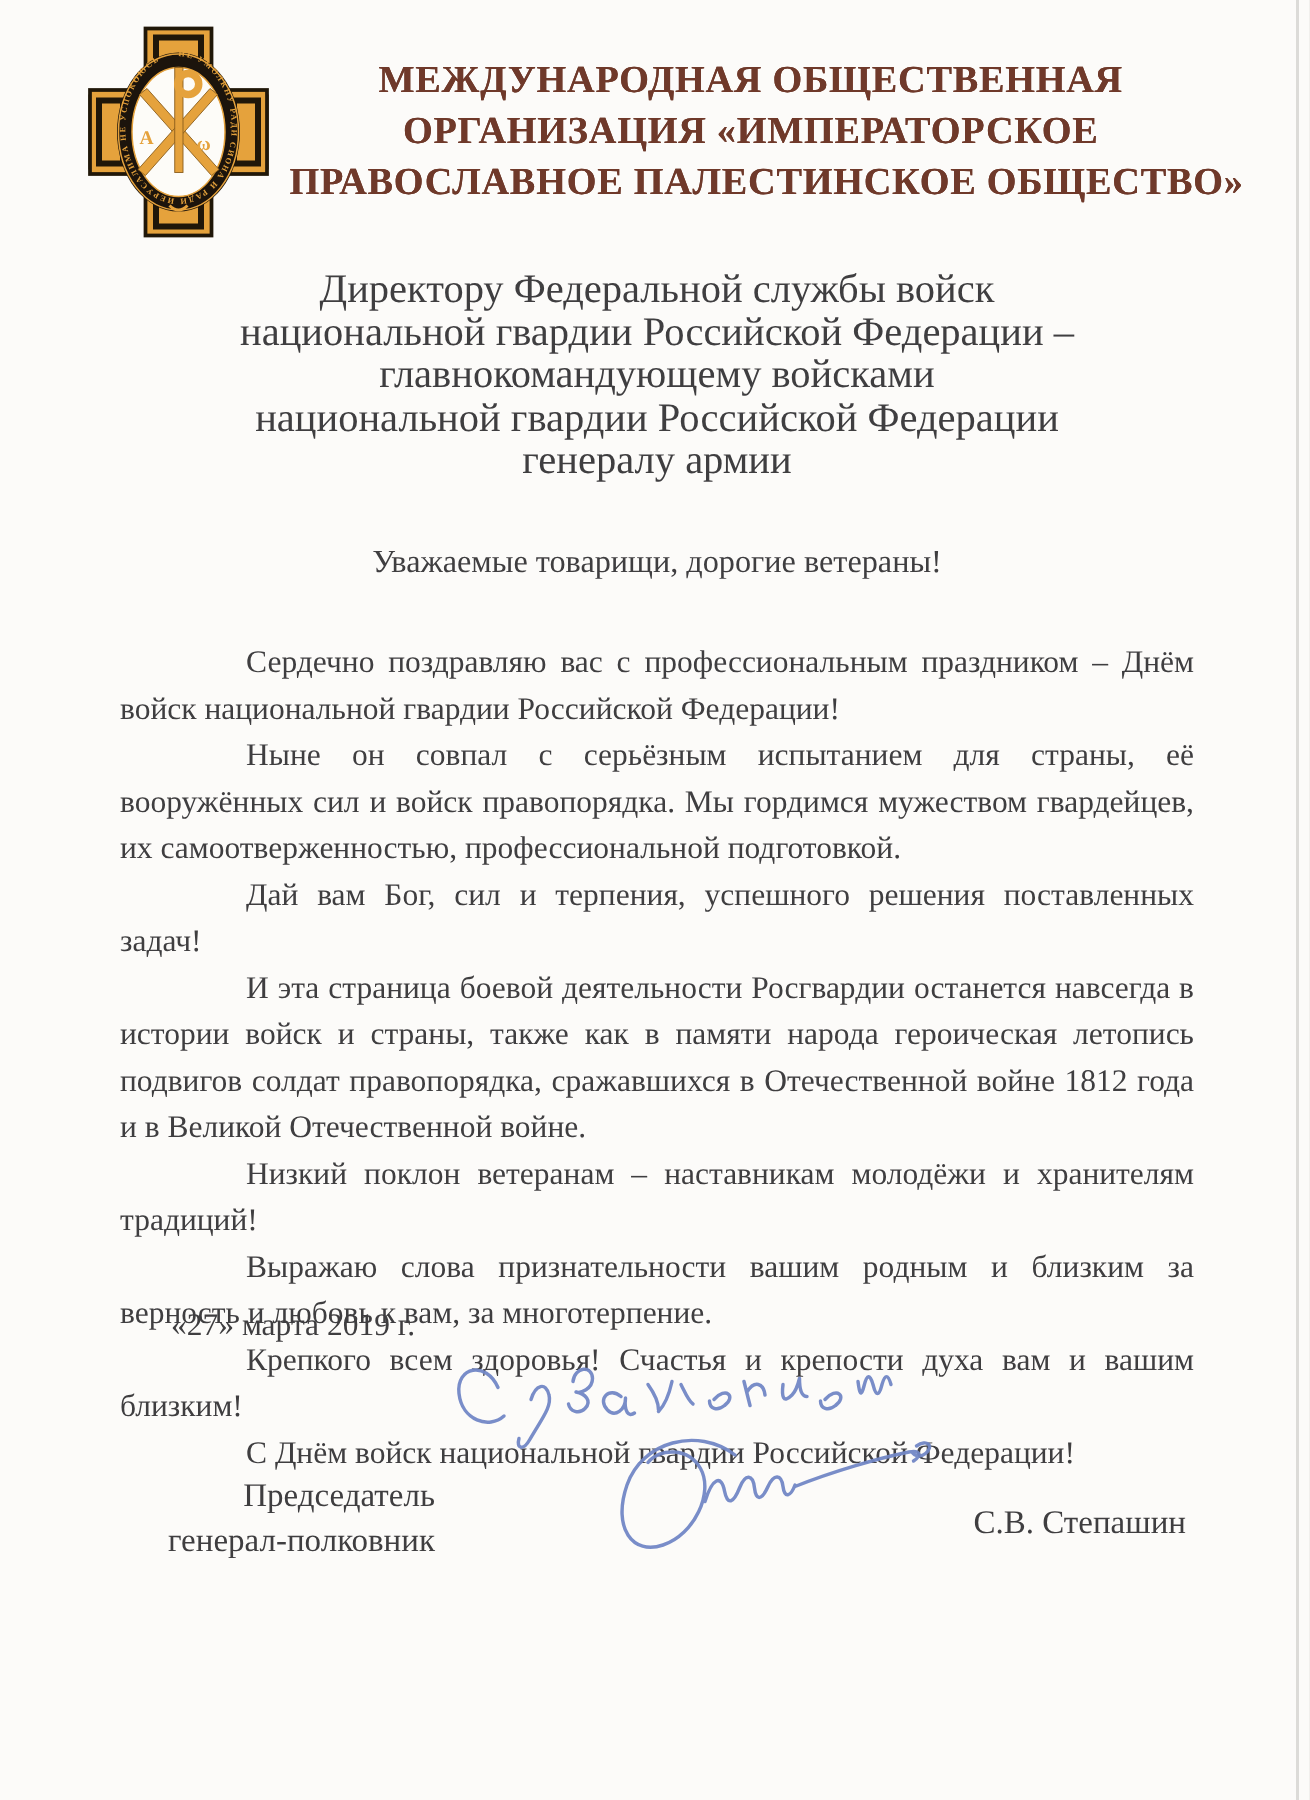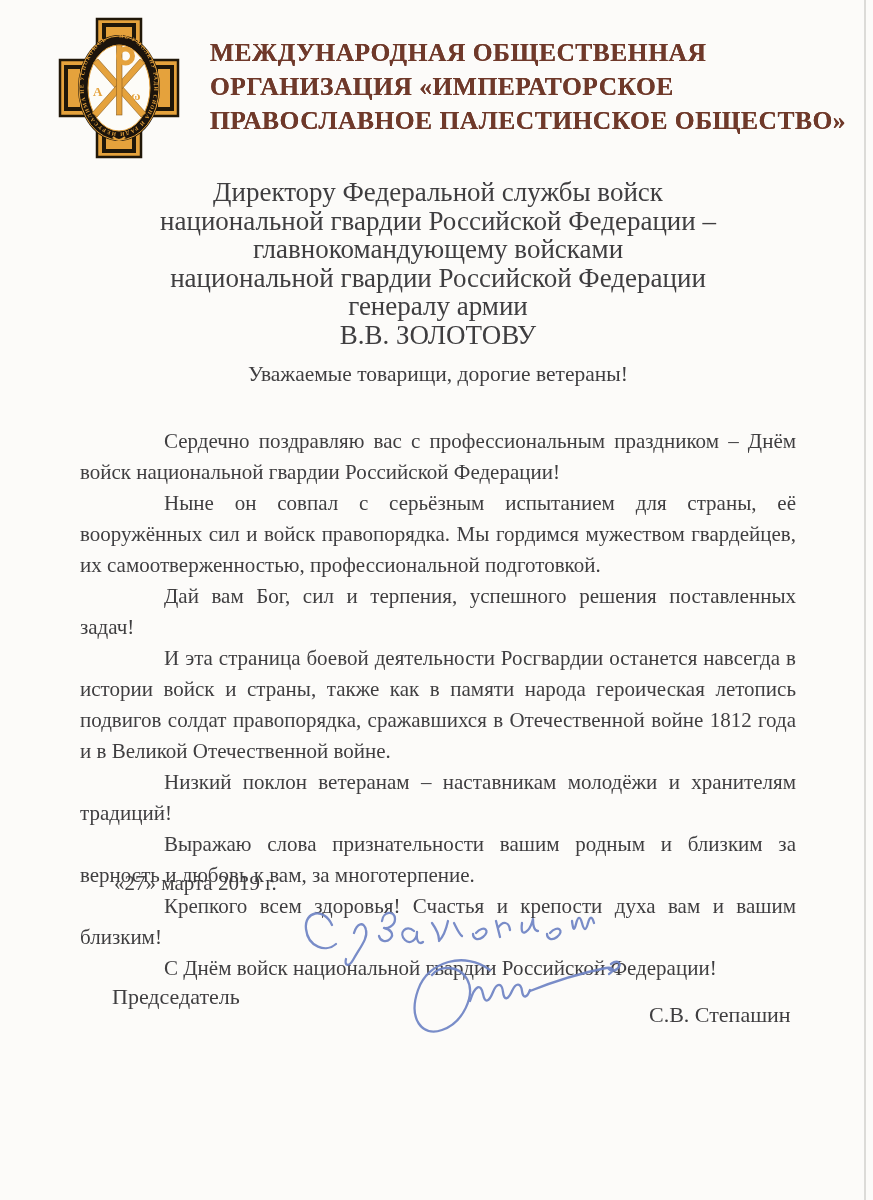--- a/index.html
+++ b/index.html
@@ -13,22 +13,22 @@
     overflow:hidden;
   }
   .scan-line{
     position:absolute;top:0;bottom:0;right:7px;width:2px;
     background:#cfcdcb;opacity:.7;
   }
   .logo{
     position:absolute;left:57px;top:16px;width:124px;height:144px;
   }
   .org-title{
-    position:absolute;left:210px;top:36px;width:615px;
-    text-align:left;
+    position:absolute;left:193px;top:36px;width:615px;
+    text-align:center;
     font-weight:bold;
     font-size:25.5px;line-height:34px;
     letter-spacing:.5px;
     color:#6f392a;
     text-shadow:0 0 .4px #6f392a;
   }
   .org-title div{white-space:nowrap;}
   .recipient{
     position:absolute;left:80px;top:178px;width:716px;
     text-align:center;
@@ -109,21 +109,20 @@
     <div>ОРГАНИЗАЦИЯ «ИМПЕРАТОРСКОЕ</div>
     <div>ПРАВОСЛАВНОЕ ПАЛЕСТИНСКОЕ ОБЩЕСТВО»</div>
   </div>
 
   <div class="recipient">
     <div>Директору Федеральной службы войск</div>
     <div>национальной гвардии Российской Федерации –</div>
     <div>главнокомандующему войсками</div>
     <div>национальной гвардии Российской Федерации</div>
     <div>генералу армии</div>
-    <div>В.В. ЗОЛОТОВУ</div>
   </div>
 
   <div class="salutation">
     <div>Уважаемые товарищи, дорогие ветераны!</div>
   </div>
 
   <div class="body-text">
     <p>Сердечно поздравляю вас с профессиональным праздником – Днём войск национальной гвардии Российской Федерации!</p>
     <p>Ныне он совпал с серьёзным испытанием для страны, её вооружённых сил и войск правопорядка. Мы гордимся мужеством гвардейцев, их самоотверженностью, профессиональной подготовкой.</p>
     <p>Дай вам Бог, сил и терпения, успешного решения поставленных задач!</p>
@@ -154,15 +153,16 @@
         <path d="M 200,75 C 175,56 138,66 128,95 C 118,124 132,142 152,135 C 173,128 186,100 177,84 C 169,70 150,70 142,80"></path>
         <path d="M 180,106 c 5,-16 11,-18 13,-7 c 2,10 6,8 10,-2 c 4,-10 9,-9 10,0 c 1,9 5,8 9,-1 c 4,-9 9,-8 10,0 c 1,8 5,7 8,-1"></path>
         <path d="M 240,96 C 265,86 296,77 316,73 c 7,-1.5 9,2 3,6"></path>
         <path d="M 321,69 c 7,-5 12,0 6,5 c -3,2.5 -7,2 -9,-1"></path>
       </g>
     </svg>
   </div>
 
   <div class="sig-left">
     <div>Председатель</div>
+    <div>генерал-полковник</div>
   </div>
   <div class="sig-right">С.В. Степашин</div>
 </div>
 
 </body></html>

